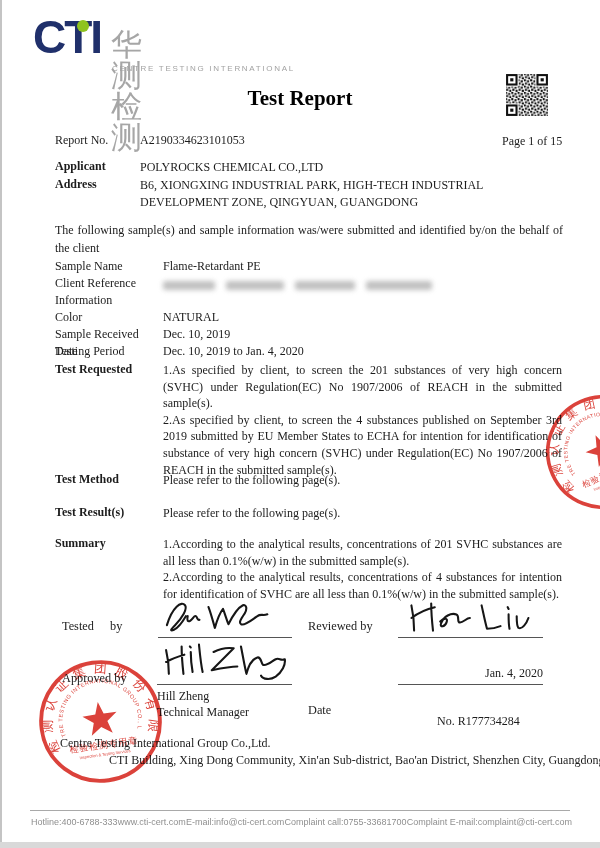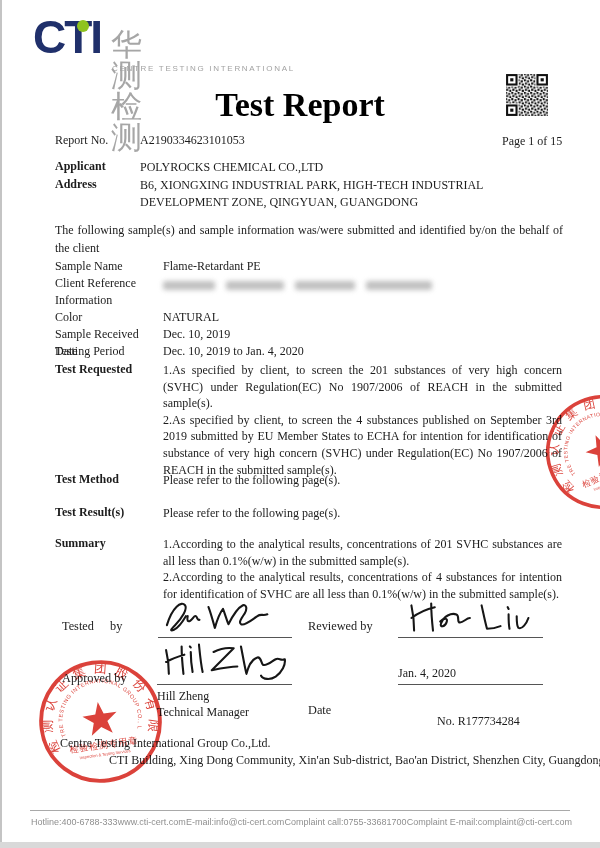--- a/index.html
+++ b/index.html
@@ -18,21 +18,21 @@
               color:#20306b; letter-spacing:-2px; }
   .logo-dot { position:absolute; left:44px; top:6px; width:12px; height:12px; border-radius:50%; background:#8fc31f; }
   .logo-cn { position:absolute; left:78px; top:15px; font-size:31px; line-height:1; color:#a6a6a6;
              letter-spacing:5px; font-family:"Liberation Sans", sans-serif; }
   .logo-tagline { position:absolute; left:79px; top:50px; font-family:"Liberation Sans", sans-serif;
                   font-size:8px; color:#a2a2a2; letter-spacing:1.7px; white-space:nowrap; }
 
   .qr { position:absolute; left:505px; top:73px; width:44px; height:44px; }
 
   .title { position:absolute; left:0; right:0; top:86px; text-align:center;
-           font-size:34px; font-weight:bold; color:#000; }
+           font-size:21px; font-weight:bold; color:#000; }
 
   .report-row { position:absolute; top:133px; left:55px; right:40px; }
   .report-no-label { position:absolute; left:0; top:0; }
   .report-no-value { position:absolute; left:85px; top:0; }
   .page-indicator { position:absolute; left:447px; top:1px; white-space:nowrap;text-align:right; }
 
   .party-label { position:absolute; left:55px; font-weight:bold; }
   .party-value { position:absolute; left:140px; width:425px; line-height:17px; }
 
   .intro { position:absolute; left:55px; top:221px; width:508px; font-weight:normal;
@@ -52,21 +52,21 @@
   .section-body p { margin:0; }
 
   
   .sig-label { position:absolute; font-size:12.3px; }
   .wide-gap { word-spacing:13px; }
   .sig-block { position:absolute; }
   .sig-line { position:absolute; left:0; right:0; bottom:0; border-bottom:1.2px solid #555; }
   .sig-svg { position:absolute; left:0; bottom:2px; }
   .sig-svg path { fill:none; stroke:#161616; stroke-width:2.3; stroke-linecap:round; stroke-linejoin:round; }
   .sig-name, .sig-title { position:absolute; width:135px; }
-  .date-text { position:absolute; width:100%; text-align:left; bottom:4px; }
+  .date-text { position:absolute; width:100%; text-align:right; bottom:4px; }
 
   .cert-no { position:absolute; left:437px; top:714px; }
   .company-name { position:absolute; left:60px; top:736px; font-size:12px; }
   .company-address { position:absolute; left:64px; top:753px; font-size:12px; white-space:nowrap;padding-left:45px; }
 
   
   .stamp { position:absolute; color:#d6281f; opacity:.88; mix-blend-mode:multiply; }
   .stamp svg { display:block; width:100%; height:100%; }
   .stamp-left  { left:36px;  top:657px; width:129px; height:129px; transform:rotate(-8deg); }
   .stamp-right { left:543px; top:392px; width:120px; height:120px; transform:rotate(-24deg); }

